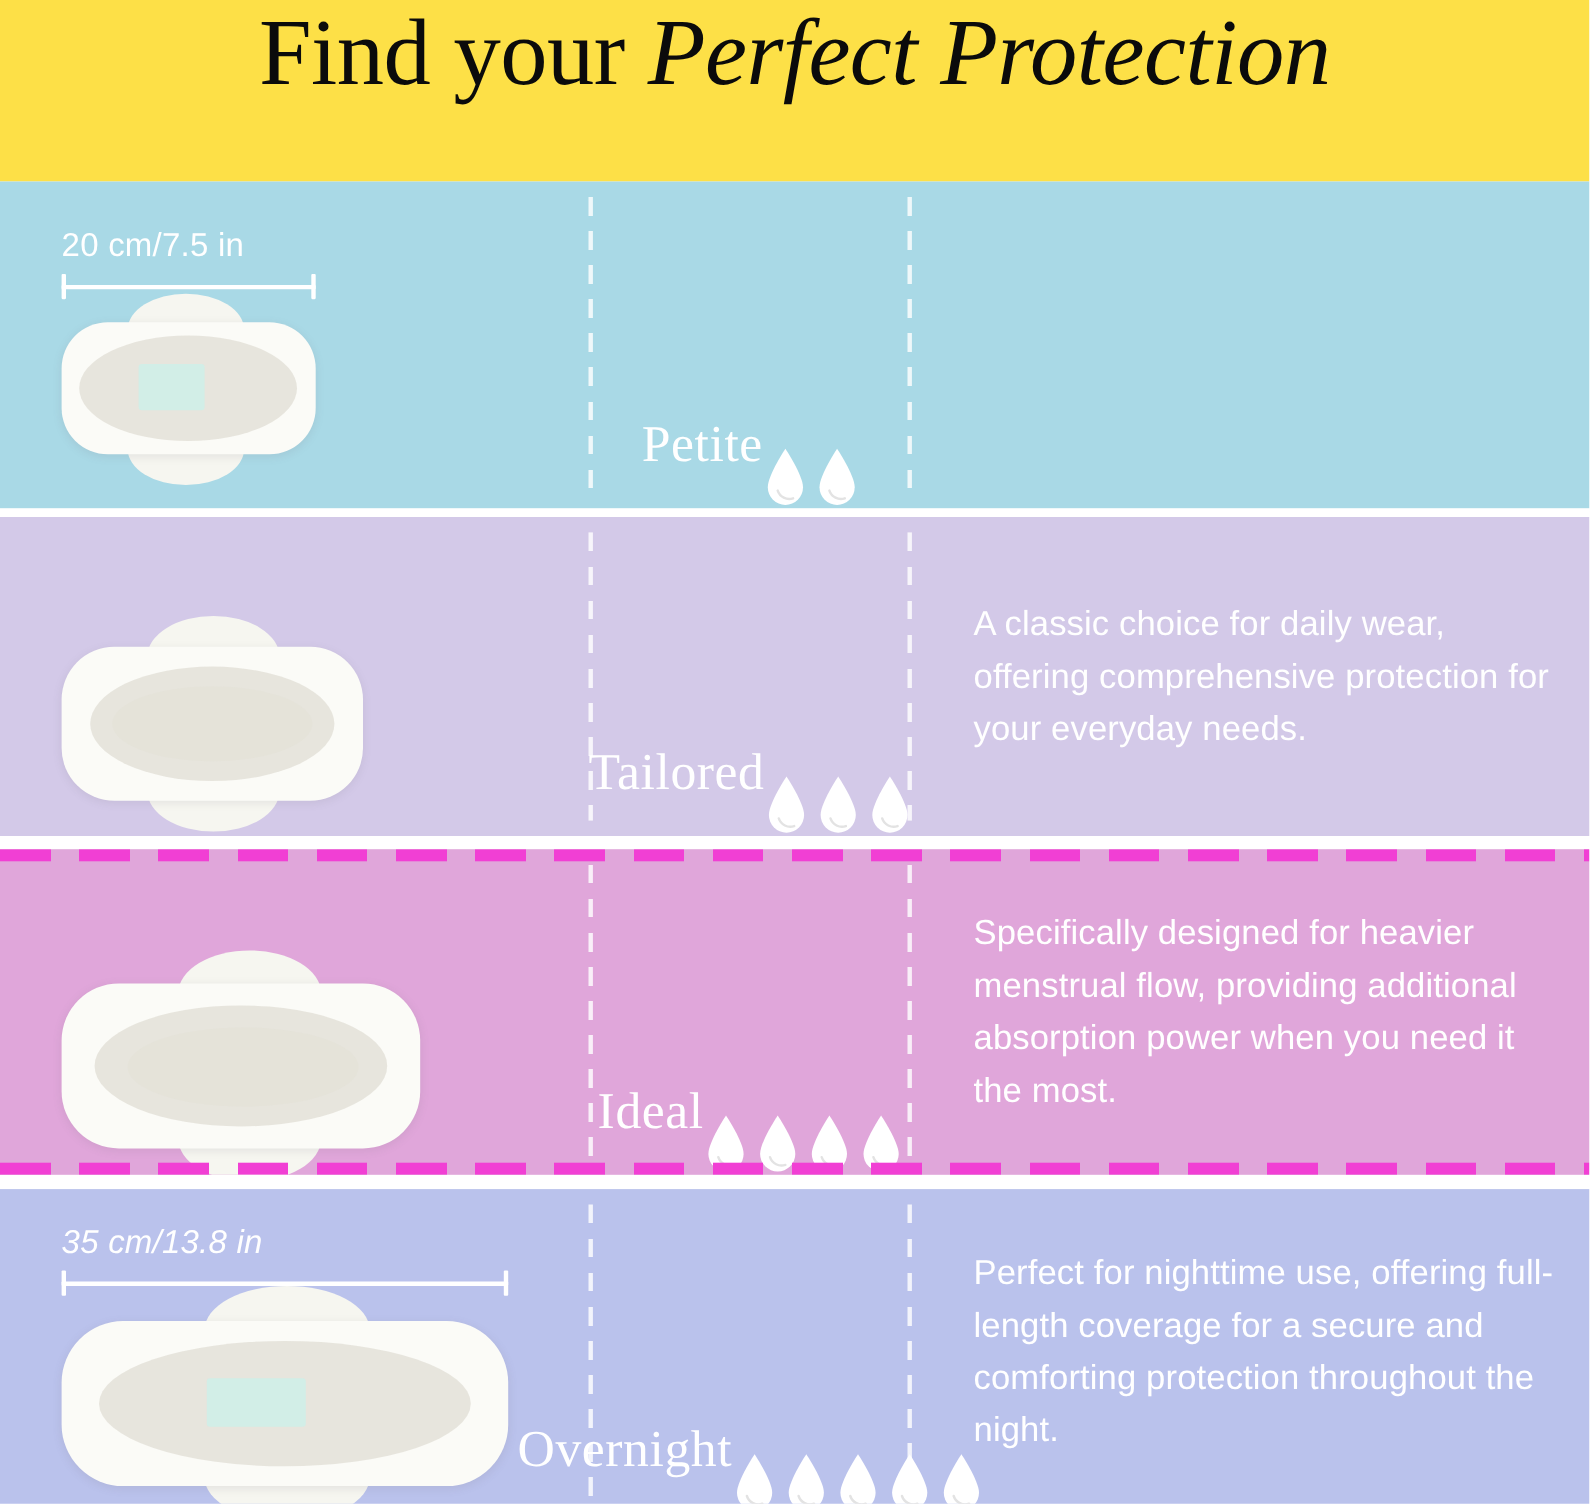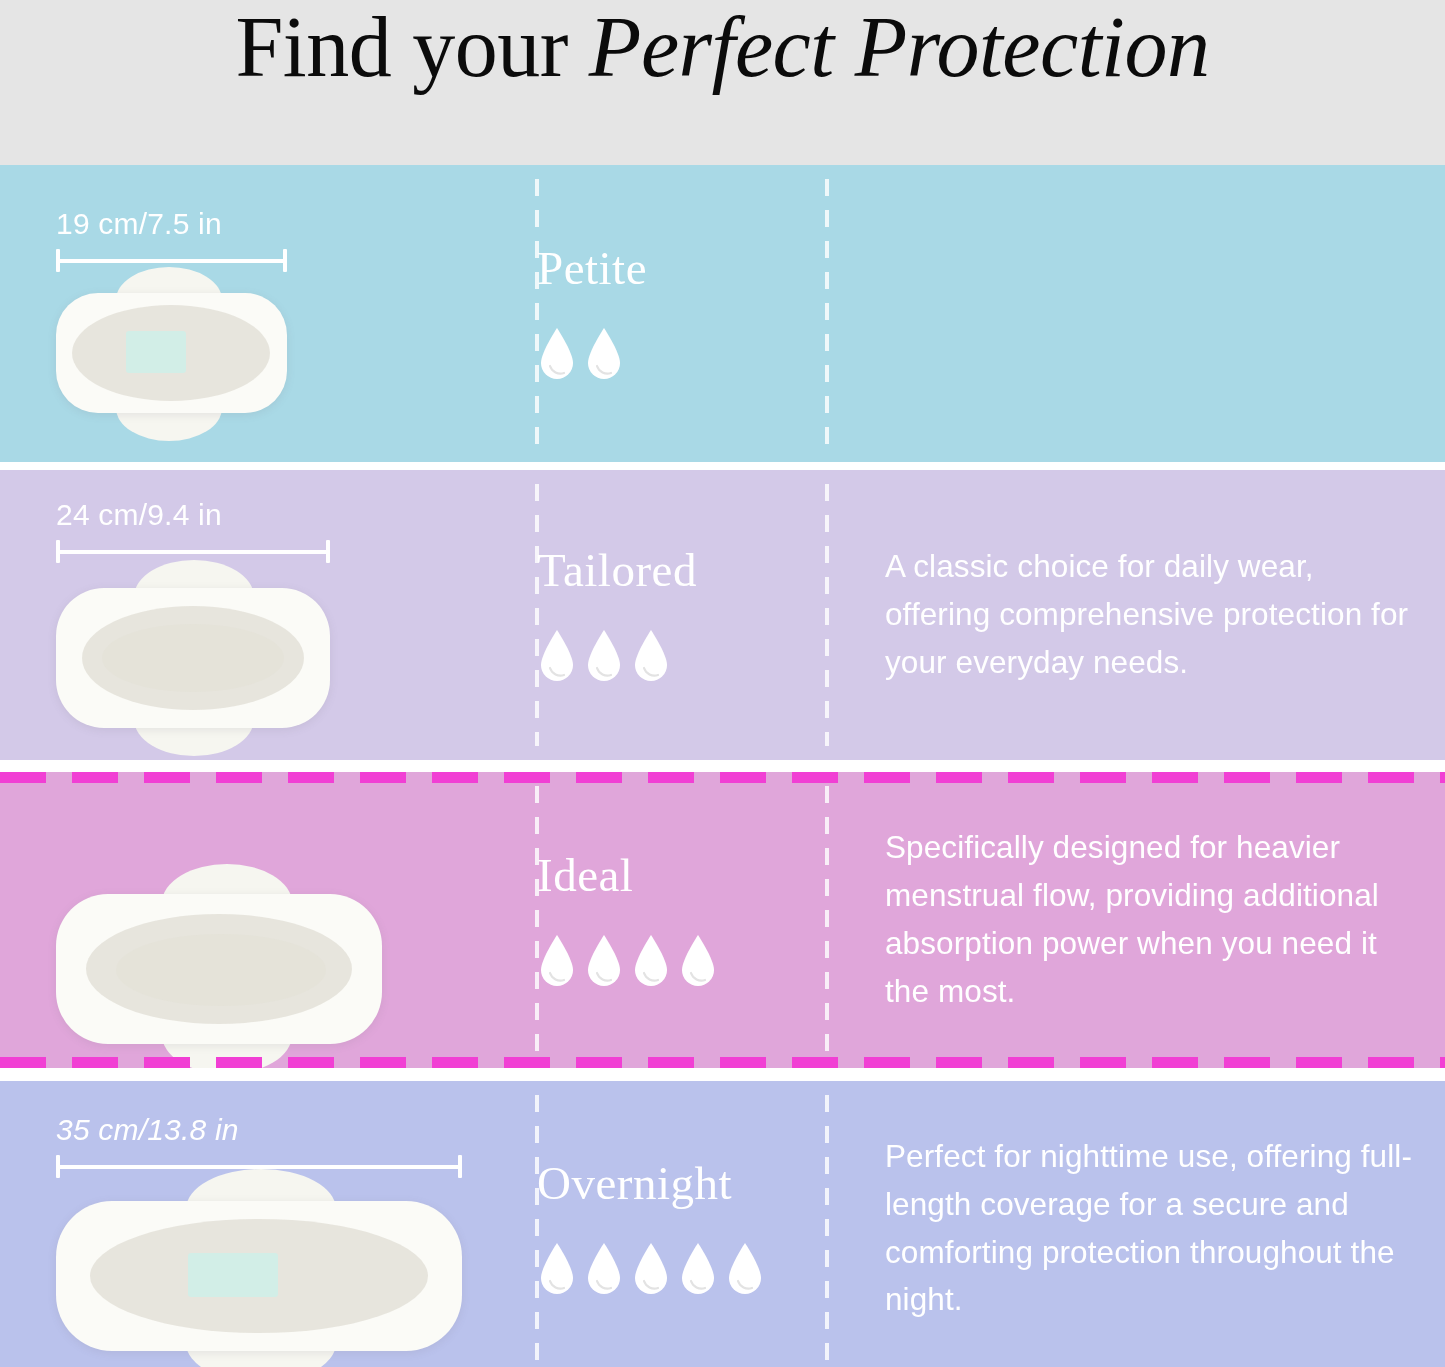--- a/index.html
+++ b/index.html
@@ -20,21 +20,21 @@
     height: 1367px;
     background: #ffffff;
   }
 
   
   .header {
     height: 165px;
     display: flex;
     align-items: flex-start;
     justify-content: center;
-    background: #e5e5e5;
+    background: #fde047;
     box-sizing: border-box;
     padding-top: 2px;
   }
   .title {
     font-family: "Liberation Serif", "DejaVu Serif", serif;
     font-size: 86px;
     line-height: 1.05;
     color: #0b0b0b;
     white-space: nowrap;
     letter-spacing: -0.5px;
@@ -83,22 +83,22 @@
     width: 537px;
     flex: 0 0 537px;
     box-sizing: border-box;
   }
   .col-name {
     position: relative;
     width: 290px;
     flex: 0 0 290px;
     box-sizing: border-box;
     display: flex;
-    flex-direction: column;
-    align-items: flex-start;
+    flex-direction: row;
+    align-items: flex-end;
     justify-content: center;
   }
   .col-desc {
     position: relative;
     flex: 1 1 auto;
     box-sizing: border-box;
     display: flex;
     align-items: center;
     padding-left: 58px;
     padding-right: 26px;
@@ -227,21 +227,21 @@
   </div>
 
   <div class="rows">
 
     <div class="row r1">
       <div class="vdiv d1"></div>
       <div class="vdiv d2"></div>
 
       <div class="col-size">
         <div class="measure-wrap">
-          <div class="measure-label">19 cm/7.5 in</div>
+          <div class="measure-label">20 cm/7.5 in</div>
           <div class="measure-bar" style="width:231px;">
             <div class="line" style="width:231px;"></div>
             <div class="cap left"></div>
             <div class="cap" style="left:227px;"></div>
           </div>
         </div>
         <div class="pad-wrap" style="top:118px; left:56px;">
           <div class="pad" style="width:231px;height:140px;">
             <div class="wing" style="left:60px; top:-16px; width:106px; height:66px;"></div>
             <div class="wing" style="left:60px; top:92px;  width:106px; height:66px;"></div>
@@ -266,28 +266,20 @@
         </div>
       </div>
 
     </div>
 
     <div class="row r2">
       <div class="vdiv d1"></div>
       <div class="vdiv d2"></div>
 
       <div class="col-size">
-        <div class="measure-wrap" style="top:28px;">
-          <div class="measure-label">24 cm/9.4 in</div>
-          <div class="measure-bar" style="width:274px;">
-            <div class="line" style="width:274px;"></div>
-            <div class="cap left"></div>
-            <div class="cap" style="left:270px;"></div>
-          </div>
-        </div>
         <div class="pad-wrap" style="top:108px; left:56px;">
           <div class="pad" style="width:274px;height:160px;">
             <div class="wing" style="left:78px; top:-18px; width:120px; height:74px;"></div>
             <div class="wing" style="left:78px; top:104px; width:120px; height:74px;"></div>
             <div class="pad-body" style="left:0; top:10px; width:274px; height:140px; border-radius:48px;"></div>
             <div class="pad-crease" style="left:26px; top:28px; width:222px; height:104px;"></div>
             <div class="pad-crease" style="left:46px; top:46px; width:182px; height:68px; background:rgba(228,226,214,0.5);"></div>
           </div>
         </div>
       </div>

